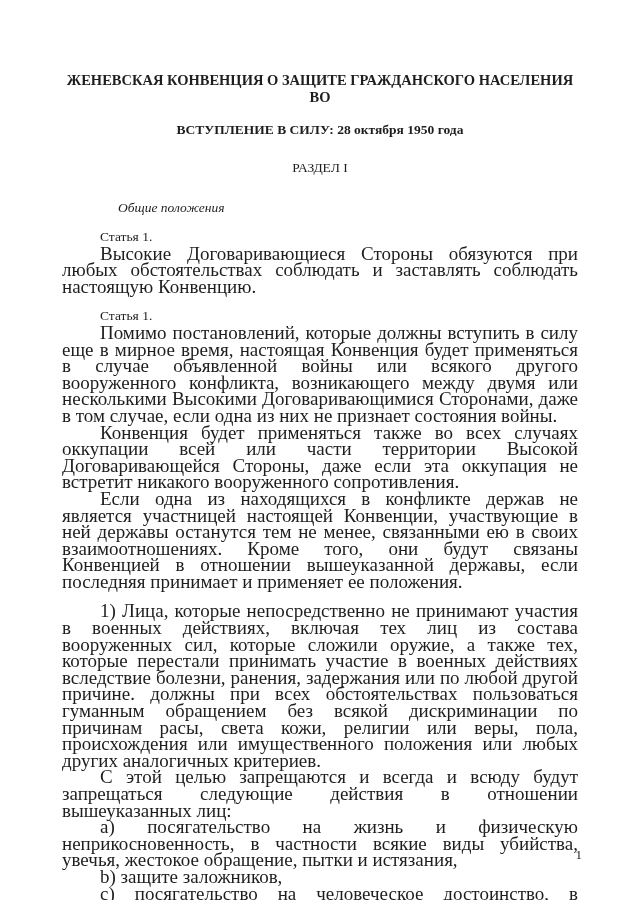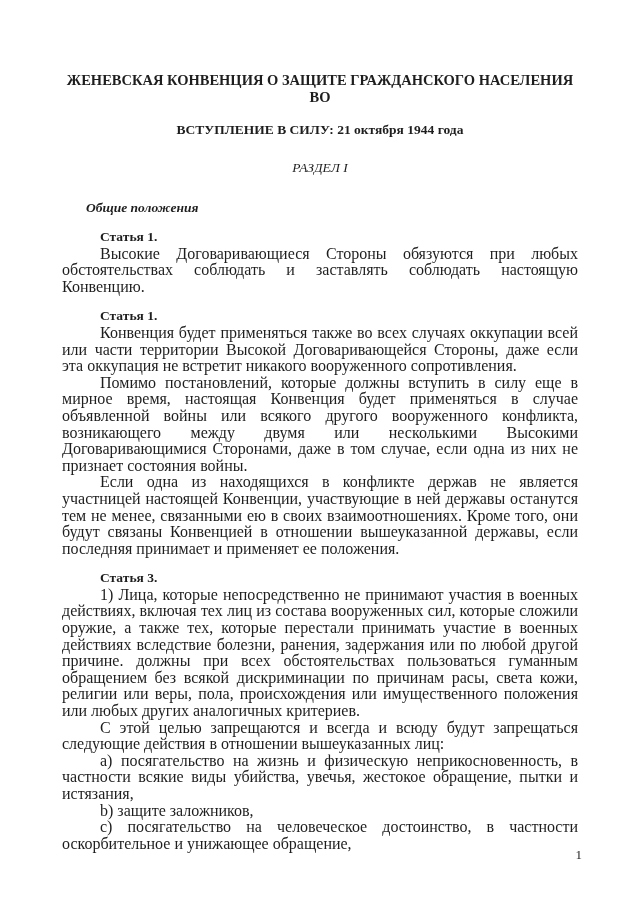--- a/index.html
+++ b/index.html
@@ -33,45 +33,44 @@
   }
   .entry-into-force {
     margin-top: 15px;
     font-weight: bold;
     text-align: center;
     font-size: 13.5px;
     line-height: 17px;
   }
   .section-heading {
     margin-top: 22px;
-    font-style: italic;
     text-align: center;
     font-size: 13.5px;
     line-height: 16px;
   }
   .chapter-heading {
     margin-top: 24px;
-    margin-left: 24px;
-    font-weight: bold;
+    margin-left: 56px;
+    font-weight: normal;
     font-style: italic;
     font-size: 13.5px;
     line-height: 16px;
   }
   .article {
     margin-top: 13px;
   }
   .article-heading {
     margin: 0 0 0 38px;
     font-size: 13.5px;
-    font-weight: bold;
+    font-weight: normal;
     line-height: 16.6px;
   }
   .article-paragraph {
     margin: 0;
-    font-size: 16px;
+    font-size: 19px;
     line-height: 16.6px;
     text-align: justify;
     text-indent: 38px;
   }
   .page-number {
     position: absolute;
     top: 847px;
     right: 58px;
     font-size: 13px;
   }
@@ -79,40 +78,39 @@
 </head>
 <body>
 
 <div class="page">
 
   <div class="doc-title">
     <div>ЖЕНЕВСКАЯ КОНВЕНЦИЯ О ЗАЩИТЕ ГРАЖДАНСКОГО НАСЕЛЕНИЯ ВО</div>
   </div>
 
 
-  <div class="entry-into-force">ВСТУПЛЕНИЕ В СИЛУ: 21 октября 1944 года</div>
+  <div class="entry-into-force">ВСТУПЛЕНИЕ В СИЛУ: 28 октября 1950 года</div>
 
   <div class="section-heading">РАЗДЕЛ I</div>
 
   <div class="chapter-heading">Общие положения</div>
 
   <section class="article">
     <h3 class="article-heading">Статья 1.</h3>
     <p class="article-paragraph">Высокие Договаривающиеся Стороны обязуются при любых обстоятельствах соблюдать и заставлять соблюдать настоящую Конвенцию.</p>
   </section>
 
   <section class="article">
     <h3 class="article-heading">Статья 1.</h3>
+    <p class="article-paragraph">Помимо постановлений, которые должны вступить в силу еще в мирное время, настоящая Конвенция будет применяться в случае объявленной войны или всякого другого вооруженного конфликта, возникающего между двумя или несколькими Высокими Договаривающимися Сторонами, даже в том случае, если одна из них не признает состояния войны.</p>
     <p class="article-paragraph">Конвенция будет применяться также во всех случаях оккупации всей или части территории Высокой Договаривающейся Стороны, даже если эта оккупация не встретит никакого вооруженного сопротивления.</p>
-    <p class="article-paragraph">Помимо постановлений, которые должны вступить в силу еще в мирное время, настоящая Конвенция будет применяться в случае объявленной войны или всякого другого вооруженного конфликта, возникающего между двумя или несколькими Высокими Договаривающимися Сторонами, даже в том случае, если одна из них не признает состояния войны.</p>
     <p class="article-paragraph">Если одна из находящихся в конфликте держав не является участницей настоящей Конвенции, участвующие в ней державы останутся тем не менее, связанными ею в своих взаимоотношениях. Кроме того, они будут связаны Конвенцией в отношении вышеуказанной державы, если последняя принимает и применяет ее положения.</p>
   </section>
 
   <section class="article">
-    <h3 class="article-heading">Статья 3.</h3>
     <p class="article-paragraph">1) Лица, которые непосредственно не принимают участия в военных действиях, включая тех лиц из состава вооруженных сил, которые сложили оружие, а также тех, которые перестали принимать участие в военных действиях вследствие болезни, ранения, задержания или по любой другой причине. должны при всех обстоятельствах пользоваться гуманным обращением без всякой дискриминации по причинам расы, света кожи, религии или веры, пола, происхождения или имущественного положения или любых других аналогичных критериев.</p>
     <p class="article-paragraph">С этой целью запрещаются и всегда и всюду будут запрещаться следующие действия в отношении вышеуказанных лиц:</p>
     <p class="article-paragraph">a) посягательство на жизнь и физическую неприкосновенность, в частности всякие виды убийства, увечья, жестокое обращение, пытки и истязания,</p>
     <p class="article-paragraph">b) защите заложников,</p>
     <p class="article-paragraph">c) посягательство на человеческое достоинство, в частности оскорбительное и унижающее обращение,</p>
   </section>
 
   <div class="page-number">1</div>
 
 </div>

